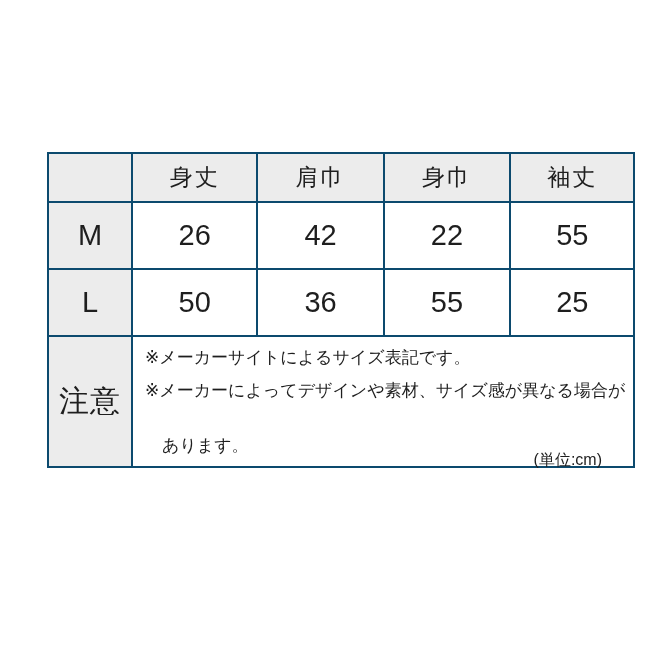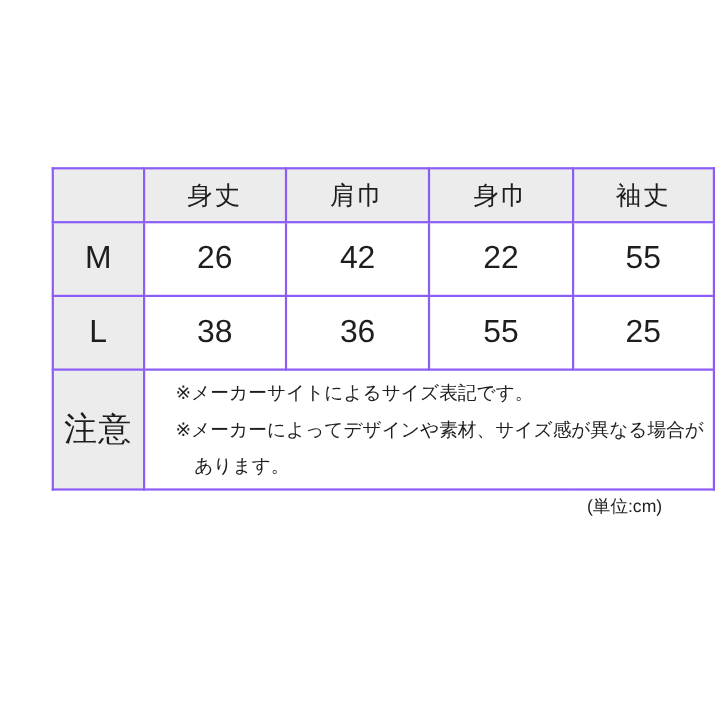--- a/index.html
+++ b/index.html
@@ -17,21 +17,21 @@
     overflow: hidden;
   }
   table.size-table {
     position: absolute;
     left: 47px;
     top: 152px;
     border-collapse: collapse;
     table-layout: fixed;
   }
   .size-table th, .size-table td {
-    border: 2px solid #8b5cf6;
+    border: 2px solid #0c4a6e;
     padding: 0;
     text-align: center;
     vertical-align: middle;
     font-weight: normal;
   }
   .size-table .shaded {
     background: #ececec;
   }
   .size-table .header-row th {
     height: 47px;
@@ -44,26 +44,26 @@
     font-size: 29px;
   }
   .size-table .notice-row th {
     height: 104px;
     font-size: 30px;
     letter-spacing: 1px;
   }
   .size-table .notice-cell {
     text-align: left;
     vertical-align: middle;
-    padding: 4px 8px 4px 28px;
+    padding: 4px 8px 4px 12px;
     font-size: 17px;
     line-height: 33px;
   }
   .note-line { white-space: nowrap; }
-  .note-line.indent { padding-left: 17px; }
+  .note-line.indent { padding-left: 17px; margin-top: 22px; }
   .unit-note {
     position: absolute;
     top: 450px;
     right: 48px;
     font-size: 16px;
     color: #1e1e1e;
   }
 </style>
 </head>
 <body>
@@ -89,21 +89,21 @@
     <tbody>
       <tr class="data-row">
         <th class="shaded">M</th>
         <td>26</td>
         <td>42</td>
         <td>22</td>
         <td>55</td>
       </tr>
       <tr class="data-row">
         <th class="shaded">L</th>
-        <td>38</td>
+        <td>50</td>
         <td>36</td>
         <td>55</td>
         <td>25</td>
       </tr>
       <tr class="notice-row">
         <th class="shaded">注意</th>
         <td class="notice-cell" colspan="4">
           <div class="note-line">※メーカーサイトによるサイズ表記です。</div>
           <div class="note-line">※メーカーによってデザインや素材、サイズ感が異なる場合が</div>
           <div class="note-line indent">あります。</div>

